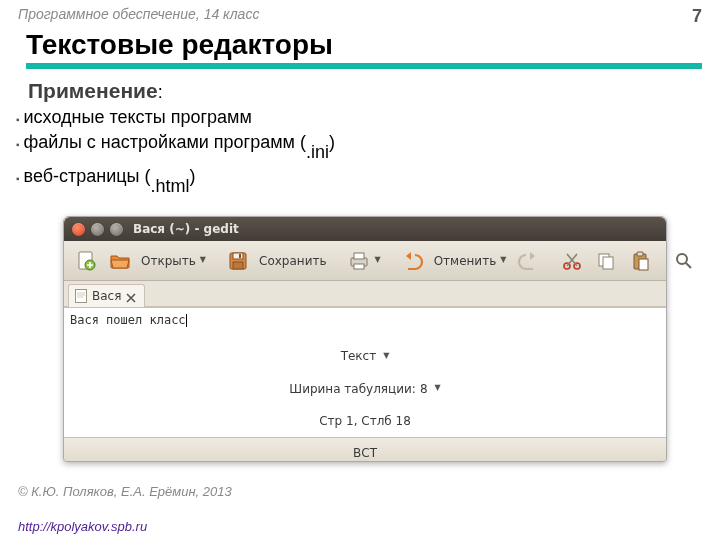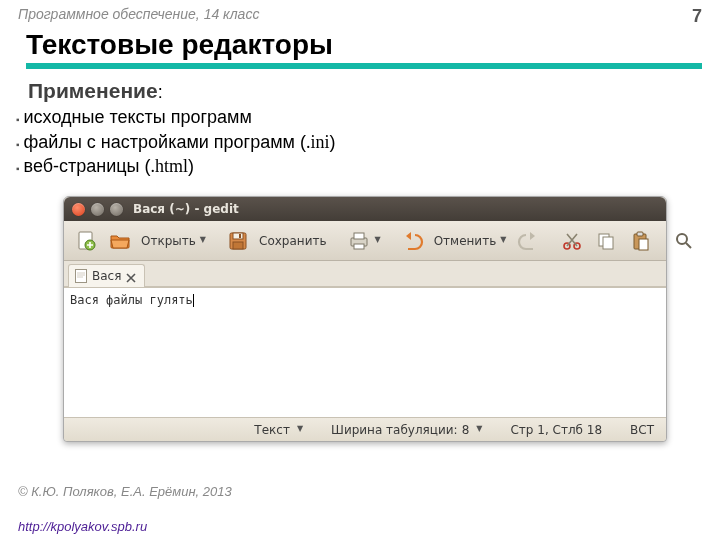--- a/index.html
+++ b/index.html
@@ -33,21 +33,21 @@
   }
   .content {
     padding: 2px 18px 0 28px;
     font-size: 18px;
     line-height: 1.35;
   }
   .subhead { color: #404040; font-weight: bold; font-size: 21px; display:inline;}
   .colon { color:#000; font-weight: normal;}
   .bullet { display: flex; gap:0; margin-left: -12px;}
   .bullet::before { content: "▪"; font-size: 10px; color:#555; margin: 8px 4px 0 0; }
-  .mono { font-family: Liberation Serif, serif; }
+  .mono { font-family: Liberation Sans, sans-serif; margin-top: 10px; }
   
   .gedit {
     margin: 18px auto 0 auto;
     width: 604px;
     border: 1px solid #aaa;
     border-radius: 6px 6px 4px 4px;
     box-shadow: 0 2px 6px rgba(0,0,0,0.3);
     font-size: 12px;
     font-family: "DejaVu Sans","Liberation Sans",sans-serif;
     color:#3b3b3b;
@@ -78,21 +78,21 @@
   .sep{width:1px; height:26px; background:#c5beb0; margin:0 4px;}
   .tbicon{width:24px;height:24px;display:flex;align-items:center;justify-content:center;}
   .tlabel{font-size:12px;color:#3a3a3a;margin-left:8px;}
   .dropdown-arrow{font-size:8px;color:#555;margin-left:3px;}
   .tabbar{height:26px;background:#e9e4da;border-bottom:1px solid #c9c2b4;display:flex;align-items:flex-end;padding-left:4px;}
   .tab{background:#f7f4ed;border:1px solid #c9c2b4;border-bottom:none;border-radius:3px 3px 0 0;padding:3px 8px 3px 6px;display:flex;align-items:center;gap:5px;font-size:12px;position:relative;top:1px;}
   .tab .doc-icon{width:12px;height:14px;}
   .tab .close-x{width:10px;height:10px;}
   .editor{background:#fff;min-height:130px;padding:4px 6px;font-family:"DejaVu Sans Mono","Courier New",monospace;font-size:12px;color:#333;border-top:1px solid #c9c2b4;}
   .cursor{display:inline-block;width:1px;height:13px;background:#000;vertical-align:text-bottom;margin-left:0;}
-  .statusbar{height:24px;background:linear-gradient(#efeae0,#e2dcce);border-top:1px solid #c9c2b4;border-radius:0 0 4px 4px;display:flex;align-items:center;justify-content:flex-end;gap:28px;padding:0 12px;font-size:12px;color:#3a3a3a;}
+  .statusbar{height:24px;background:linear-gradient(#efeae0,#e2dcce);border-top:1px solid #c9c2b4;border-radius:0 0 4px 4px;display:flex;align-items:center;justify-content:flex-end;gap:16px;padding:0 12px;font-size:12px;color:#3a3a3a;flex-direction:column;}
   .status-item{display:flex;align-items:center;gap:4px;}
   .footer{
     position:absolute; bottom:6px; left:18px; right:18px;
     display:flex; gap:20px;
     font-size:13px; color:#888; font-style:italic;flex-direction:column;
   }
   .footer .url{color:#4c1d95;}
 </style>
 </head>
 <body>
@@ -240,21 +240,21 @@
         <span>Вася</span>
         <span class="close-x">
           <svg width="10" height="10" viewBox="0 0 10 10">
               <path d="M1 1l8 8M9 1l-8 8" stroke="#555" stroke-width="1.6"></path>
             </svg>
         </span>
       </div>
     </div>
 
     <div class="editor">
-      <span>Вася файлы гулять</span><span class="cursor"></span>
+      <span>Вася пошел класс</span><span class="cursor"></span>
     </div>
 
     <div class="statusbar">
       <div class="status-item">
         <span>Текст</span>
         <span class="dropdown-arrow">▼</span>
       </div>
       <div class="status-item">
         <span>Ширина табуляции:</span>
         <span>8</span>

